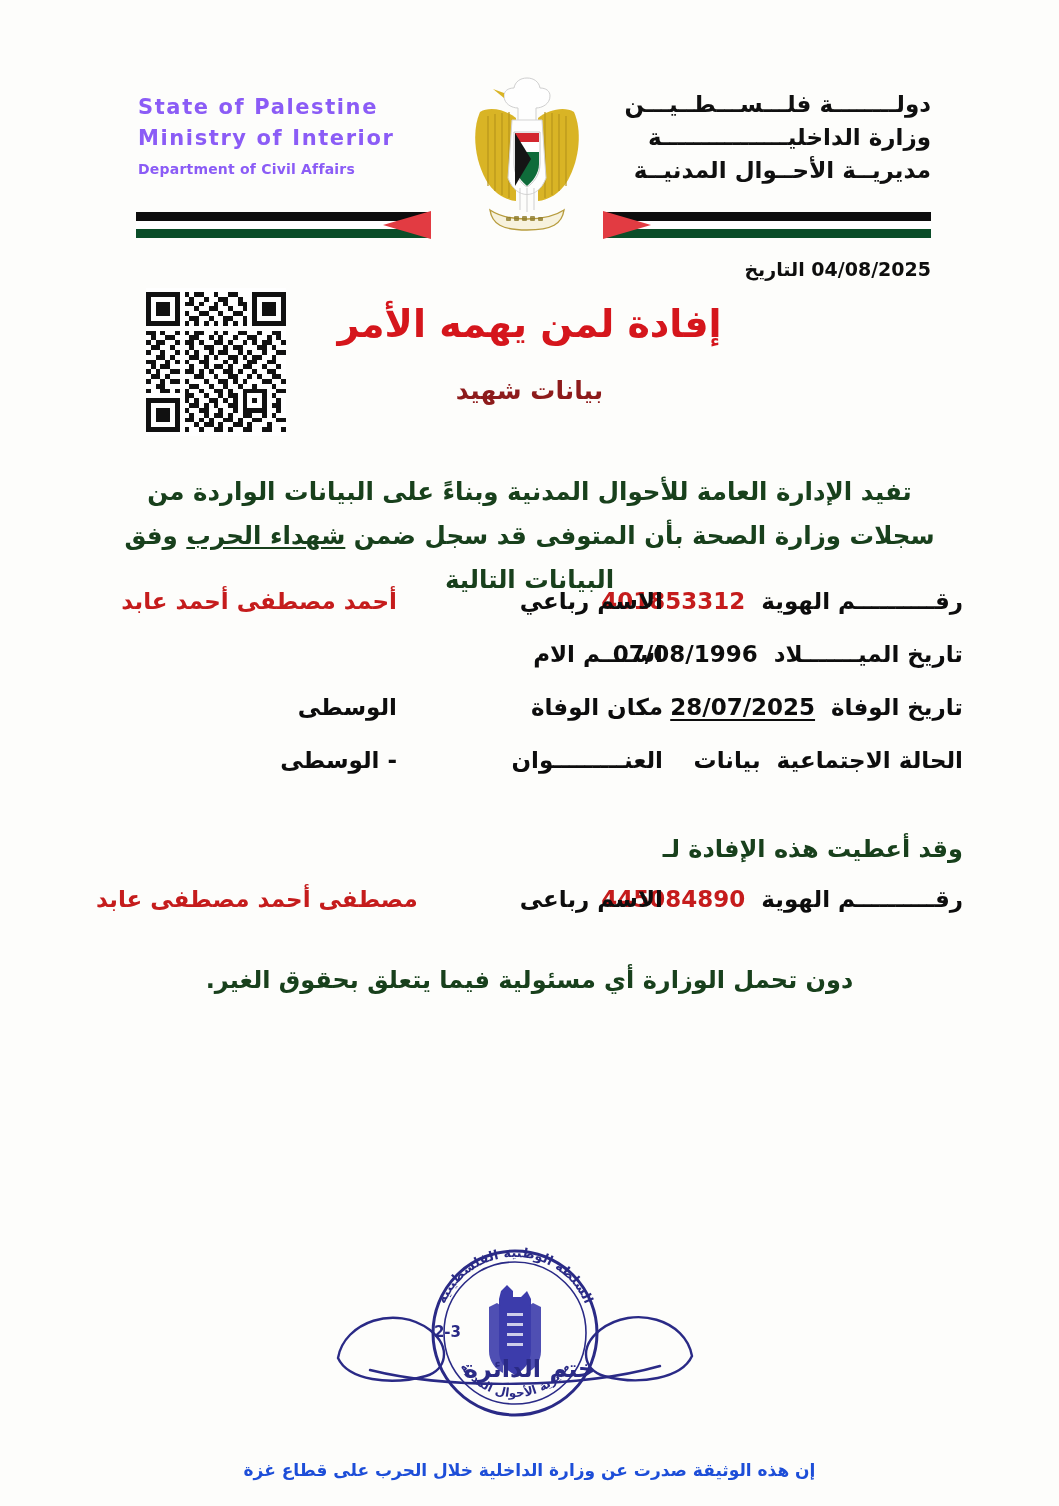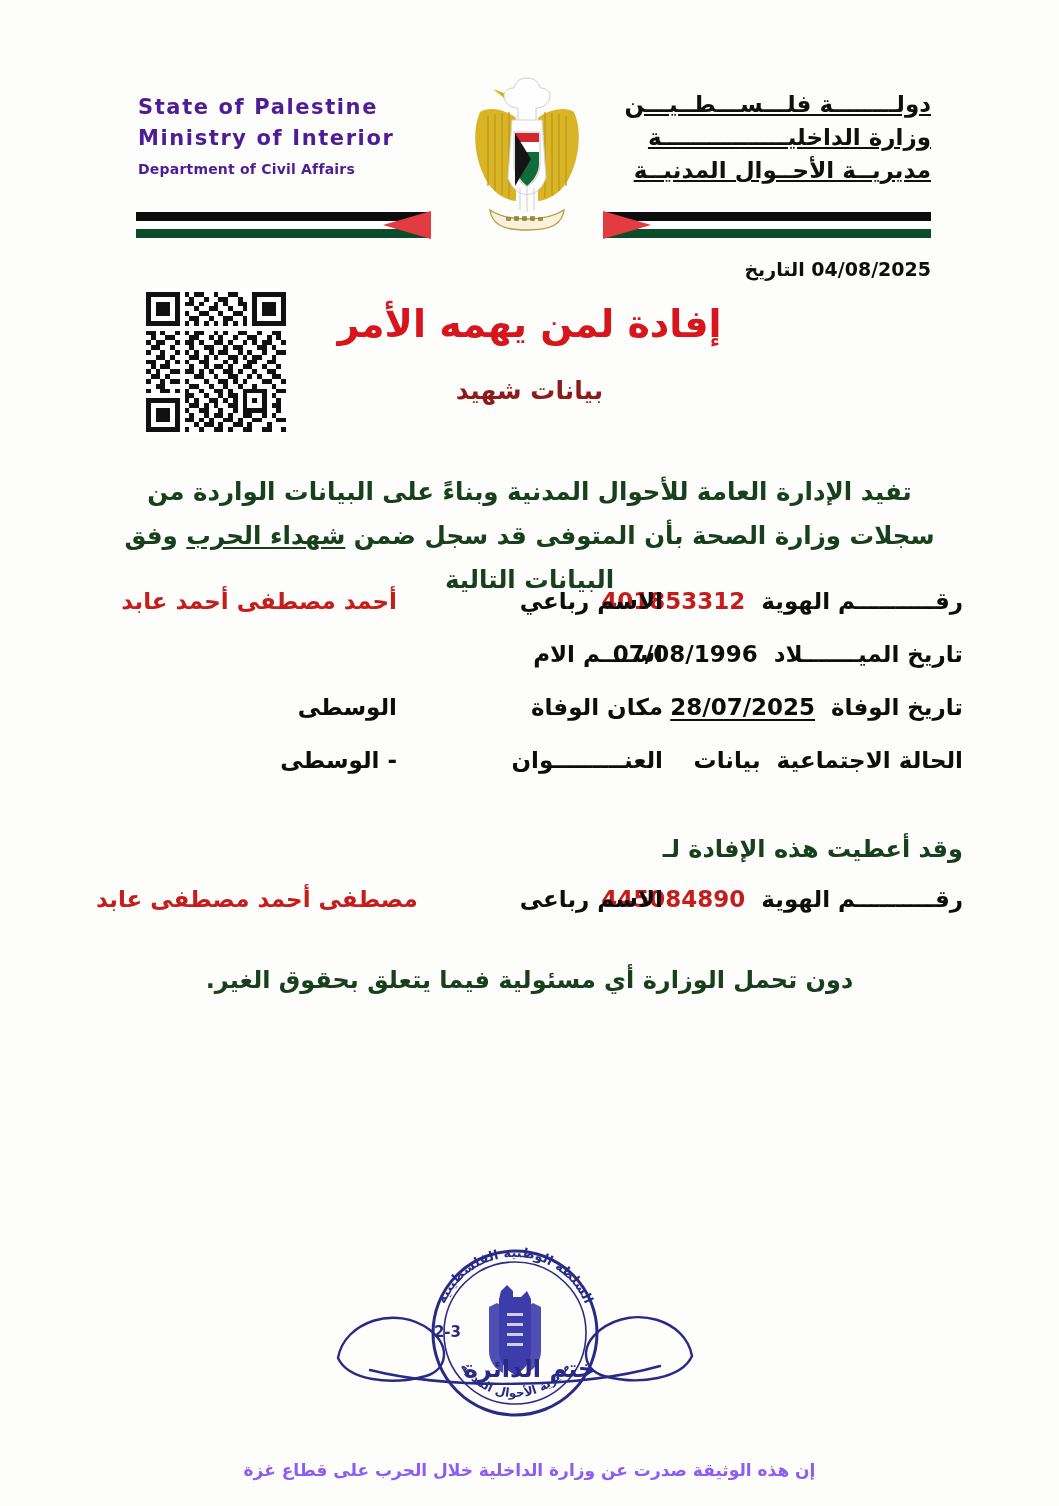--- a/index.html
+++ b/index.html
@@ -34,21 +34,21 @@
   .header-en {
     position: absolute;
     left: 138px;
     top: 40px;
     text-align: left;
     direction: ltr;
   }
   .header-en div {
     font-family: "DejaVu Sans", "Liberation Sans", sans-serif;
     font-weight: bold;
-    color: #4c1d95;
+    color: #8b5cf6;
     font-size: 21px;
     letter-spacing: 1.6px;
     line-height: 31px;
     white-space: nowrap;
   }
   .header-en div.l3 {
     letter-spacing: 0.2px;
     font-size: 14px;
   }
 
@@ -58,21 +58,20 @@
     top: 36px;
     text-align: right;
     direction: rtl;
   }
   .header-ar div {
     font-weight: bold;
     color: #101010;
     font-size: 23px;
     line-height: 33px;
     white-space: nowrap;
-    text-decoration: underline;
   }
 
   .emblem {
     position: absolute;
     left: 468px;
     top: 8px;
     width: 118px;
     height: 180px;
   }
 
@@ -246,21 +245,21 @@
   
   .footer-note {
     position: absolute;
     bottom: 26px;
     left: 0;
     right: 0;
     text-align: center;
     direction: rtl;
     font-size: 17px;
     font-weight: bold;
-    color: #8b5cf6;
+    color: #1d4ed8;
   }
 </style>
 </head>
 <body>
 
 <div class="page">
 
   <div class="header">
 
     <div class="header-en">

